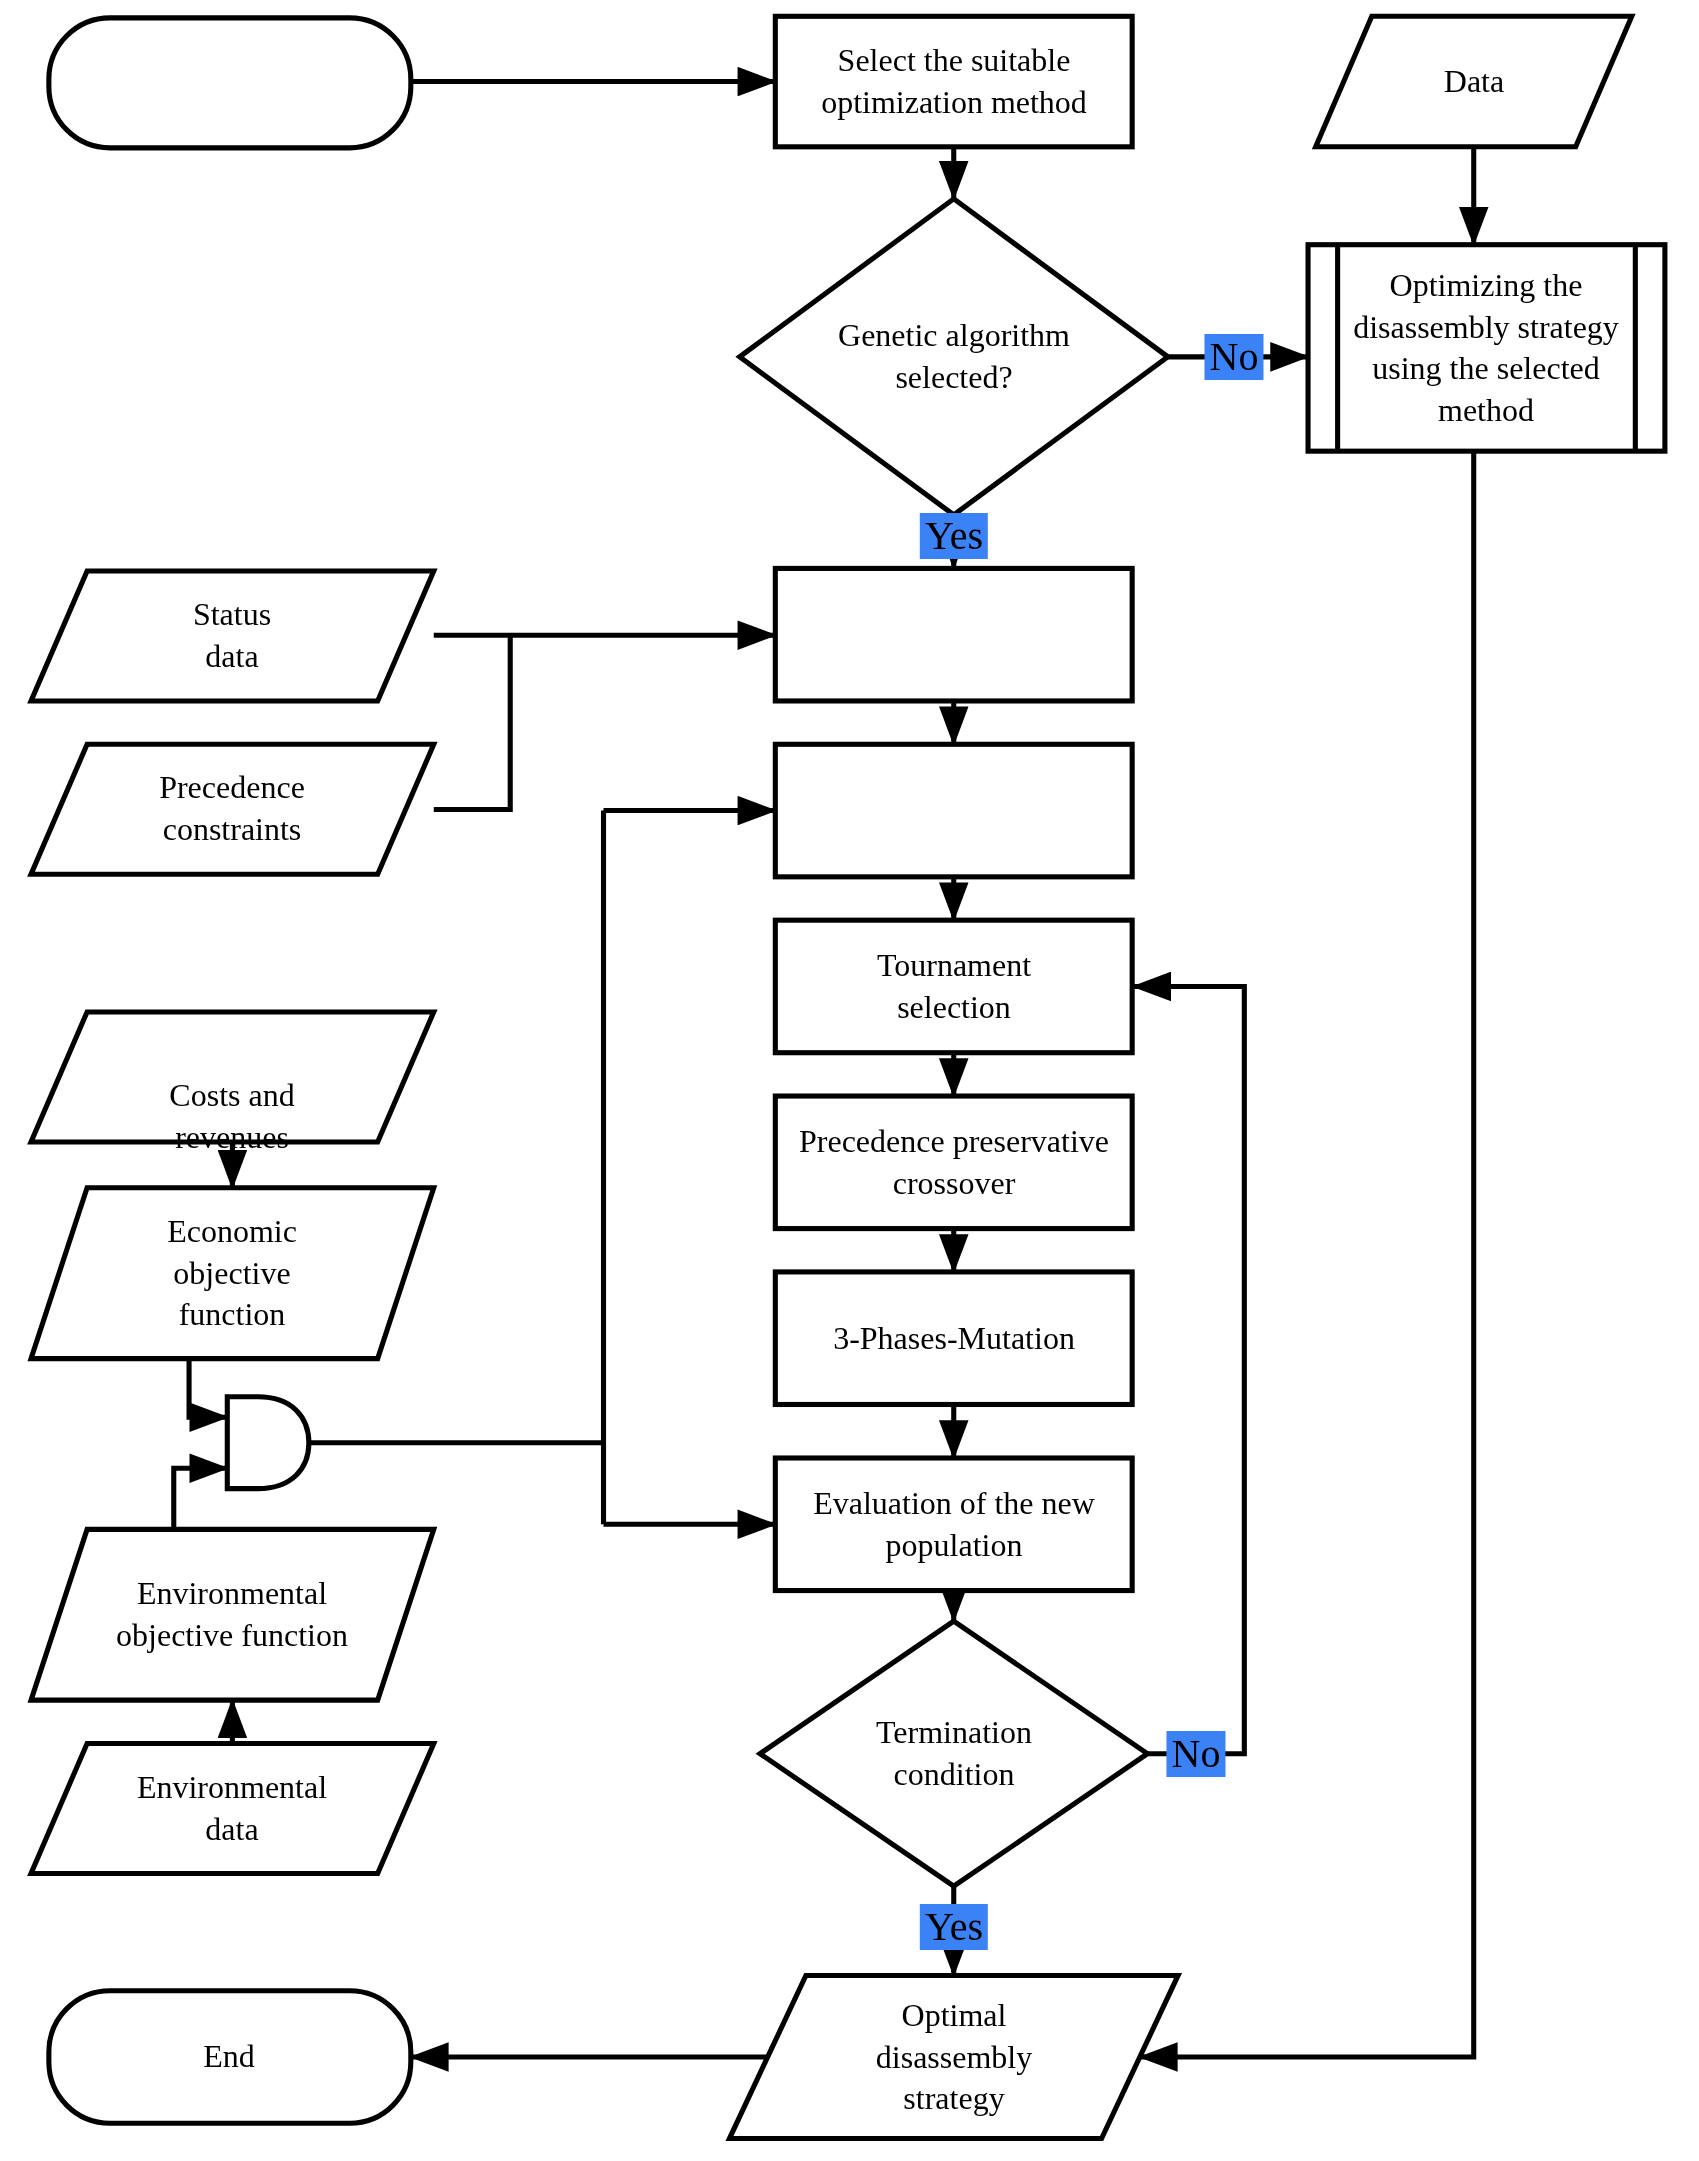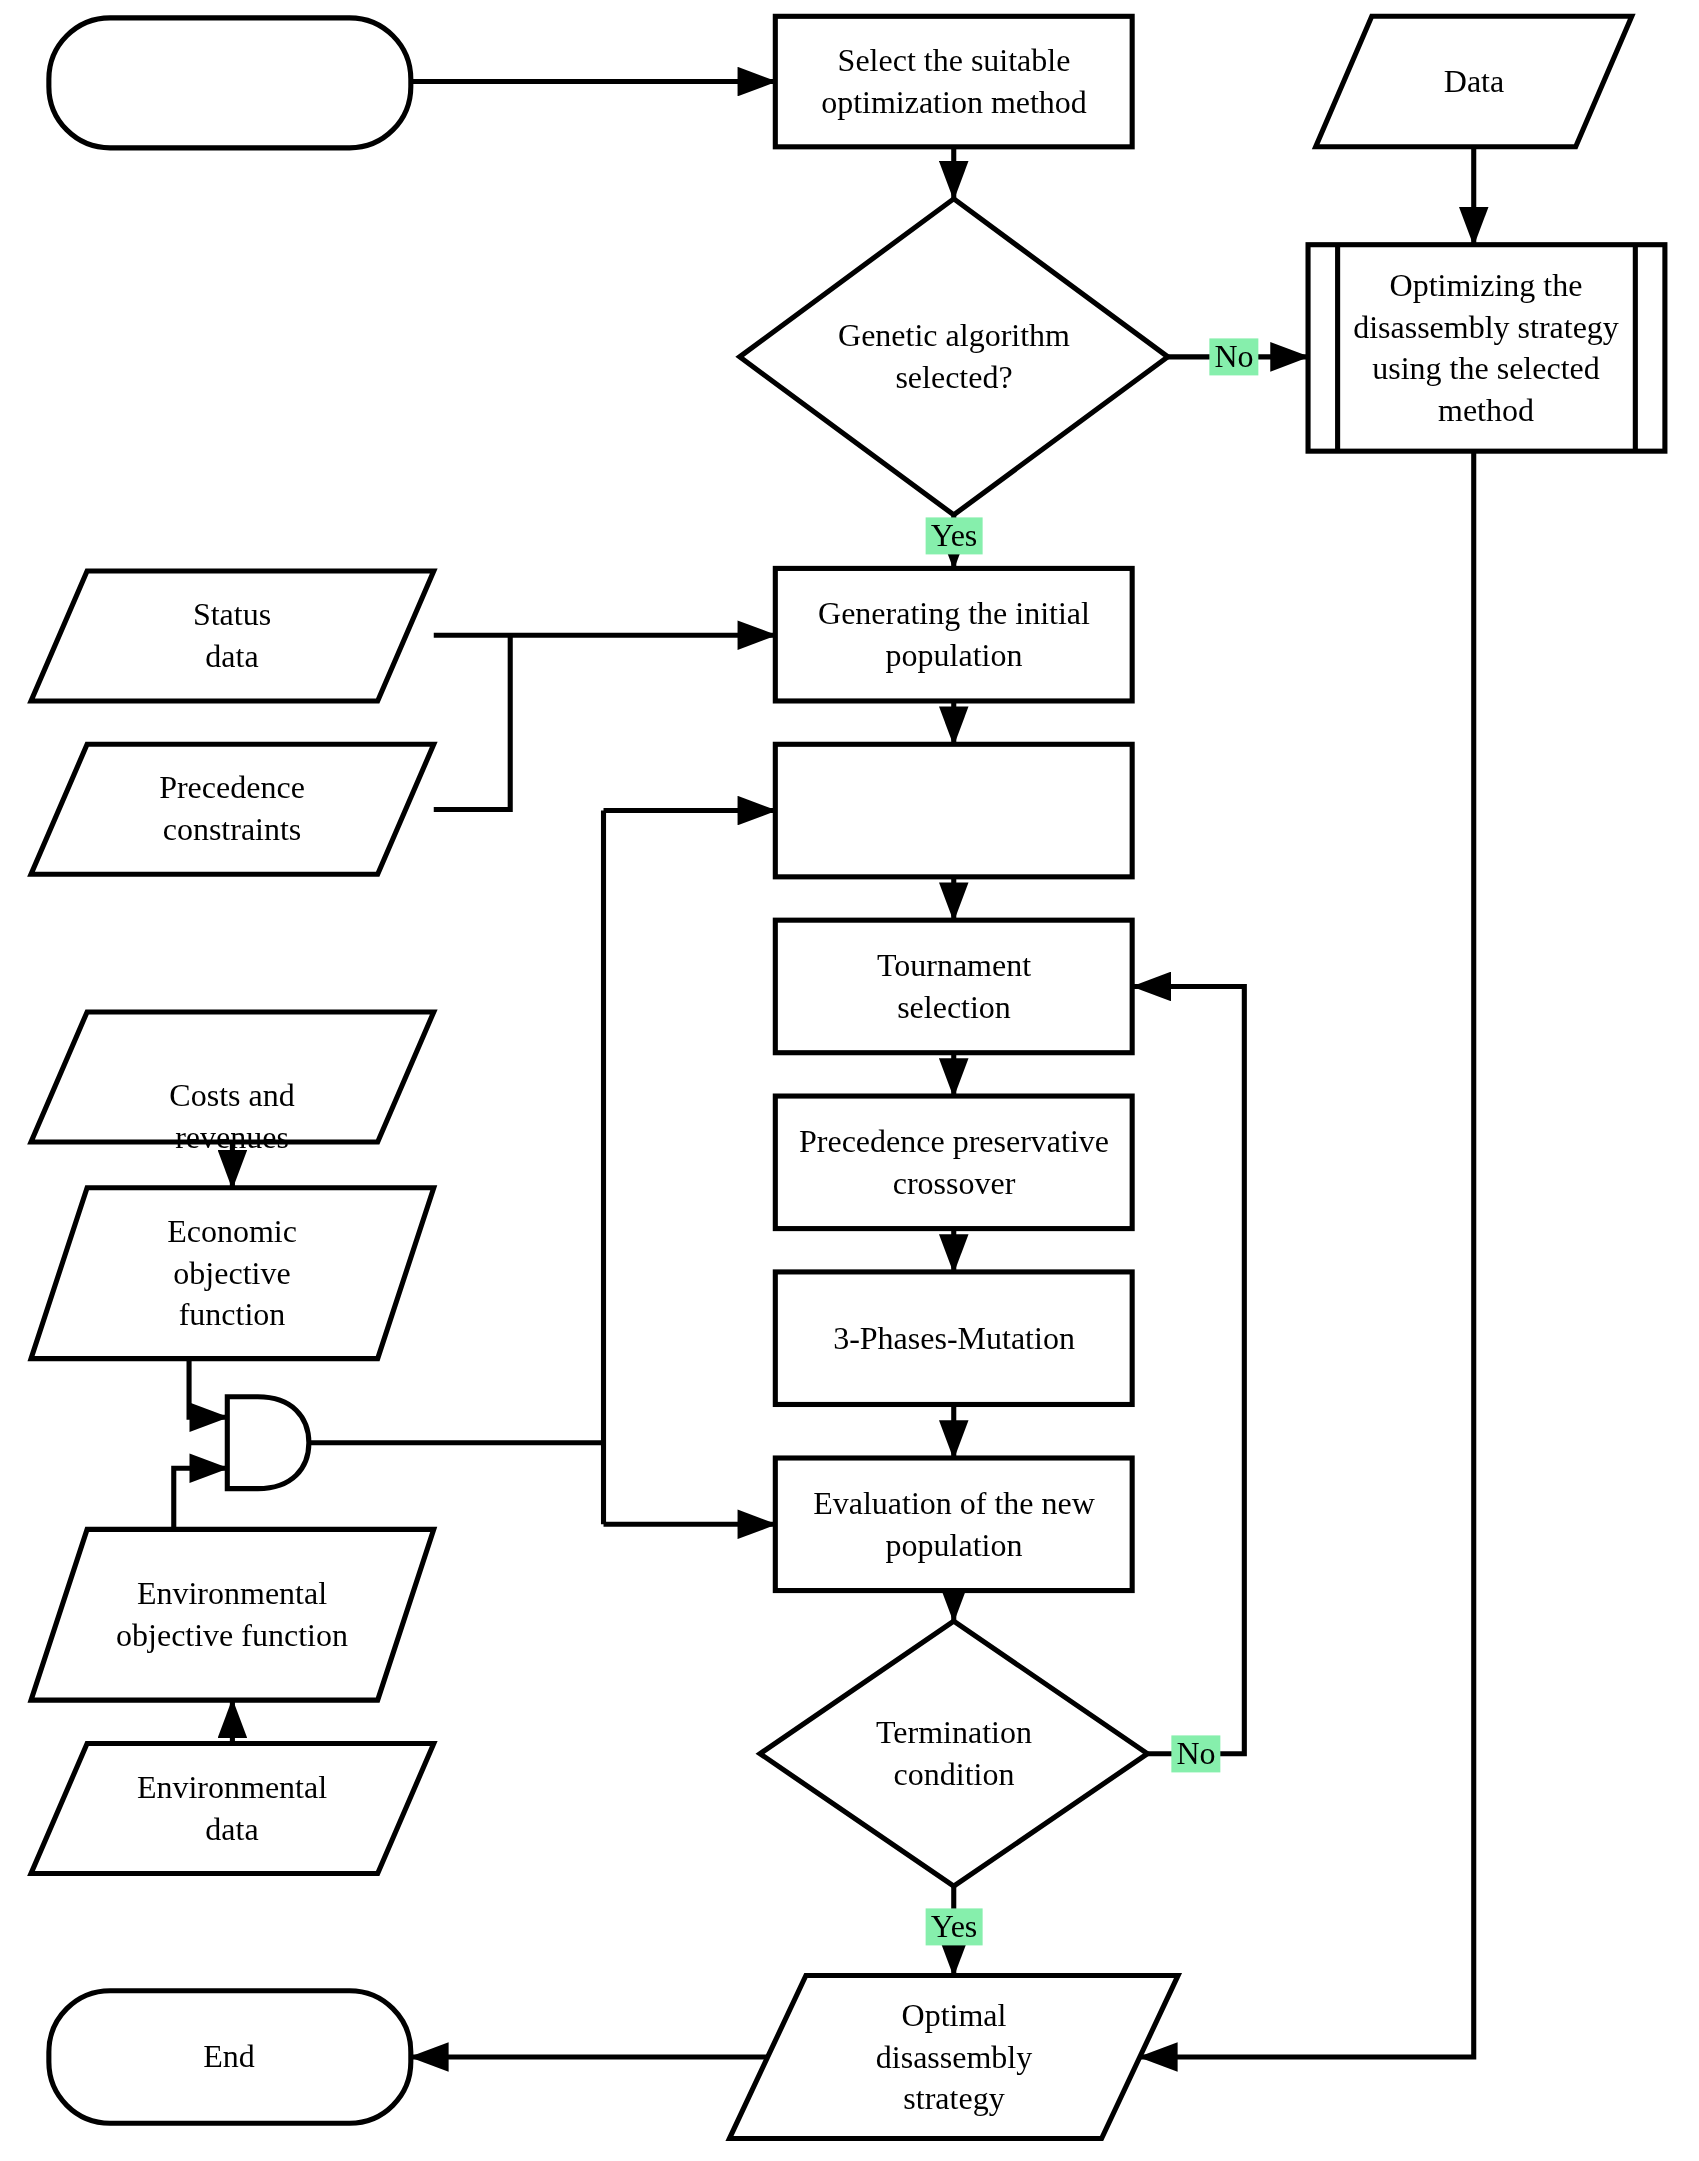--- a/index.html
+++ b/index.html
@@ -29,23 +29,23 @@
     justify-content: center;
     text-align: center;
     font-size: 32px;
     line-height: 1.3;
     white-space: normal;
     pointer-events: none;
   }
   .edge-label {
     position: absolute;
     transform: translate(-50%, -50%);
-    font-size: 32px;
+    font-size: 40px;
     line-height: 1.1;
-    background: #86efac;
+    background: #3b82f6;
     padding: 1px 5.1px;
     text-align: center;
     pointer-events: none;
   }
 </style>
 </head>
 <body>
 
 <div id="canvas">
 
@@ -116,21 +116,20 @@
       <path d="M445,2740 L505,2740 C572,2740 605,2780 605,2830 C605,2880 572,2920 505,2920 L445,2920 Z"></path>
     </g>
   </svg>
 
   <div class="node-label" style="left:954px; top:82px; width:306px;">Select the suitable optimization method</div>
   <div class="node-label" style="left:1474px; top:82px; width:204px;">Data</div>
   <div class="node-label" style="left:954px; top:357px; width:296px;">Genetic algorithm selected?</div>
   <div class="node-label" style="left:1486px; top:348px; width:275px;">Optimizing the disassembly strategy using the selected method</div>
   <div class="node-label" style="left:232px; top:636px; width:122px;">Status data</div>
   <div class="node-label" style="left:232px; top:809px; width:184px;">Precedence constraints</div>
-  <div class="node-label" style="left:954px; top:635px; width:337px;">Generating the initial population</div>
   <div class="node-label" style="left:954px; top:987px; width:204px;">Tournament selection</div>
   <div class="node-label" style="left:954px; top:1163px; width:347px;">Precedence preservative crossover</div>
   <div class="node-label" style="left:954px; top:1339px; width:347px;">3-Phases-Mutation</div>
   <div class="node-label" style="left:954px; top:1525px; width:337px;">Evaluation of the new population</div>
   <div class="node-label" style="left:954px; top:1754px; width:224px;">Termination condition</div>
   <div class="node-label" style="left:954px; top:2057px; width:224px;">Optimal disassembly strategy</div>
   <div class="node-label" style="left:229px; top:2057px; width:153px;">End</div>
   <div class="node-label" style="left:232px; top:1077px; width:163px;margin-top:40px;">Costs and revenues</div>
   <div class="node-label" style="left:232px; top:1273px; width:153px;">Economic objective function</div>
   <div class="node-label" style="left:232px; top:1615px; width:235px;">Environmental objective function</div>

